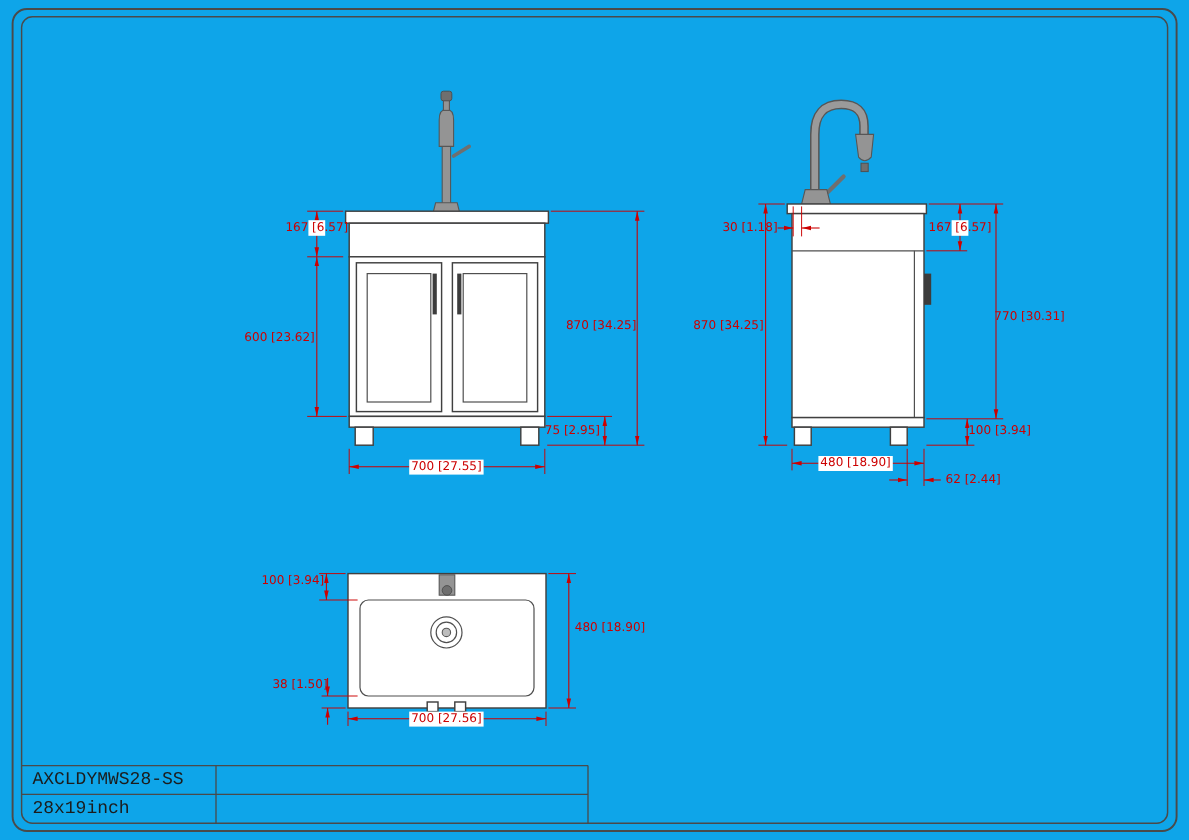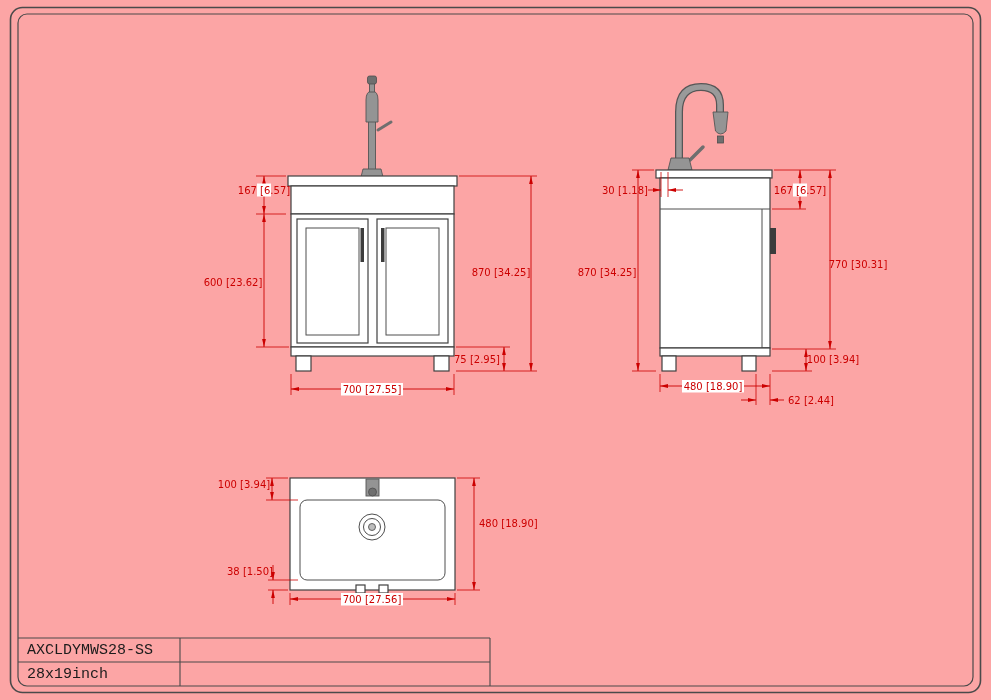--- a/index.html
+++ b/index.html
@@ -1,16 +1,16 @@
 <!DOCTYPE html>
 <html><head>
 <meta charset="utf-8">
 <style>
   html,body{margin:0;padding:0;background:#ffffff;}
-  .page{position:relative;width:991px;height:700px;background:#fca5a5;overflow:hidden;
+  .page{position:relative;width:991px;height:700px;background:#0ea5e9;overflow:hidden;
         font-family:"DejaVu Sans",sans-serif;}
   svg{position:absolute;left:0;top:0;}
   .frame{fill:none;stroke:#4a4a4a;}
   .obj{fill:#ffffff;stroke:#404040;stroke-width:1.2;}
   .objthin{fill:none;stroke:#4f4f4f;stroke-width:1;}
   .darkfill{fill:#3c3c3c;stroke:none;}
   .metal{fill:#949494;stroke:#565656;stroke-width:0.9;}
   .metal-dk{fill:#6f6f6f;stroke:#4e4e4e;stroke-width:0.8;}
   .ext{stroke:#cc0000;stroke-width:0.8;fill:none;}
   .diml{stroke:#cc0000;stroke-width:0.9;fill:none;}

